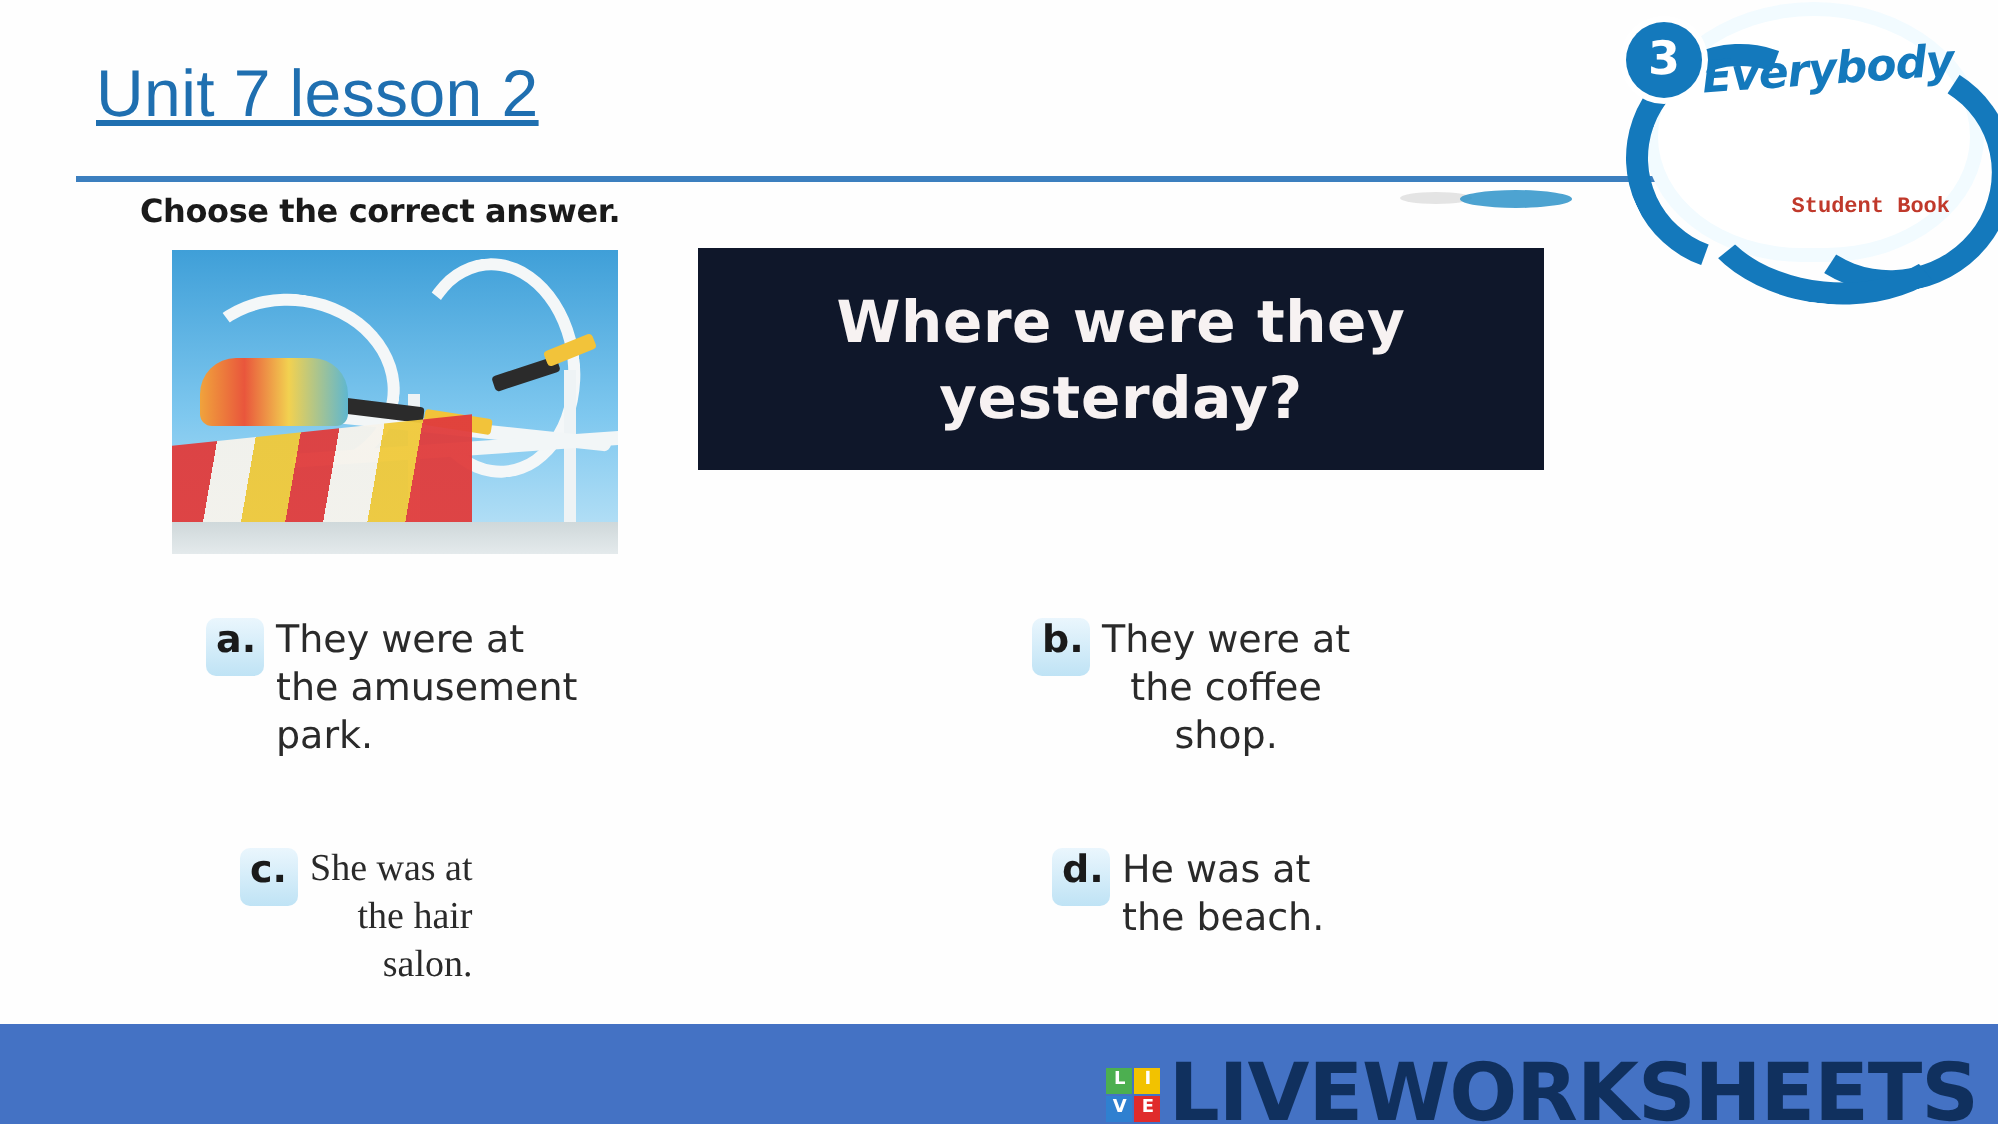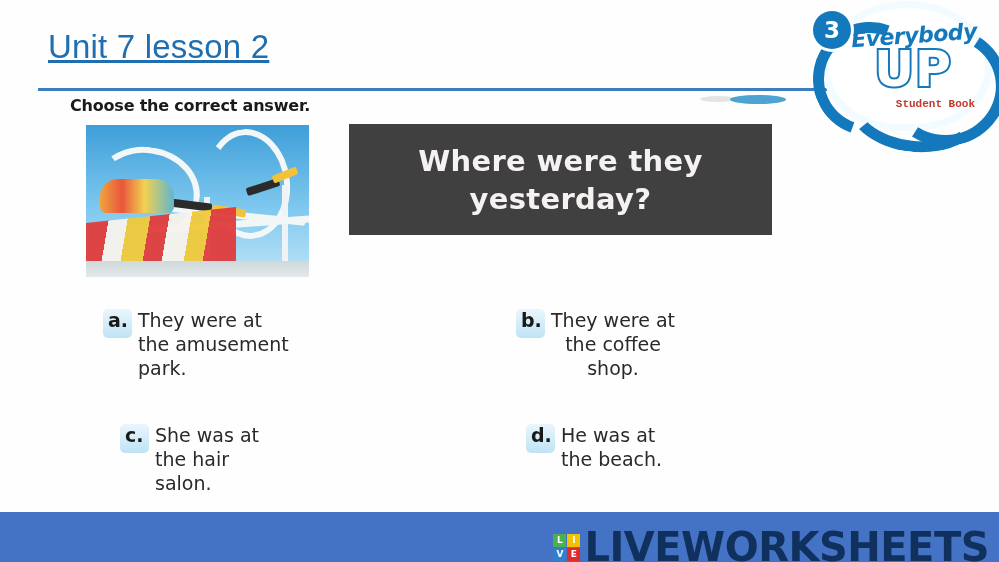--- a/index.html
+++ b/index.html
@@ -219,21 +219,21 @@
   .pylon-1 { left: 118px; top: 72px; height: 80px; }
   .pylon-2 { left: 196px; top: 60px; height: 92px; }
 
   
   #question-banner {
     position: absolute;
     left: 349px;
     top: 124px;
     width: 423px;
     height: 111px;
-    background: #404040;
+    background: #0f172a;
     display: flex;
     align-items: center;
     justify-content: center;
   }
   #question-text {
     color: #f7f2f2;
     font-size: 29px;
     font-weight: bold;
     line-height: 38px;
     text-align: center;
@@ -273,21 +273,21 @@
     margin-left: 6px;
     white-space: pre-line;
   }
   #option-a { left: 103px; top: 308px; }
   #option-b { left: 516px; top: 308px; }
   #option-c { left: 120px; top: 423px; }
   #option-d { left: 526px; top: 423px; }
 
   #option-a .opt-text { text-align: left; }
   #option-b .opt-text { text-align: center; }
-  #option-c .opt-text { text-align: left; }
+  #option-c .opt-text { text-align: right; font-family: Liberation Serif, serif; }
   #option-d .opt-text { text-align: left; }
 
   
   #footer {
     position: absolute;
     left: 0;
     top: 512px;
     width: 999px;
     height: 50px;
     background: #4472C4;
@@ -353,21 +353,20 @@
 
 <div id="slide-title">Unit 7 lesson 2</div>
 <div id="title-rule"></div>
 
 <div id="logo">
   <div class="logo-cloud"></div>
   <div class="logo-arc left"></div>
   <div class="logo-arc right"></div>
   <div class="logo-arc bottom"></div>
   <div class="logo-everybody">Everybody</div>
-  <div class="logo-up">UP</div>
   <div class="logo-studentbook">Student Book</div>
   <div class="logo-badge">3</div>
 </div>
 
 <div id="artifact2"></div>
 <div id="artifact"></div>
 
 <div id="instruction">Choose the correct answer.</div>
 
 <div id="photo">

